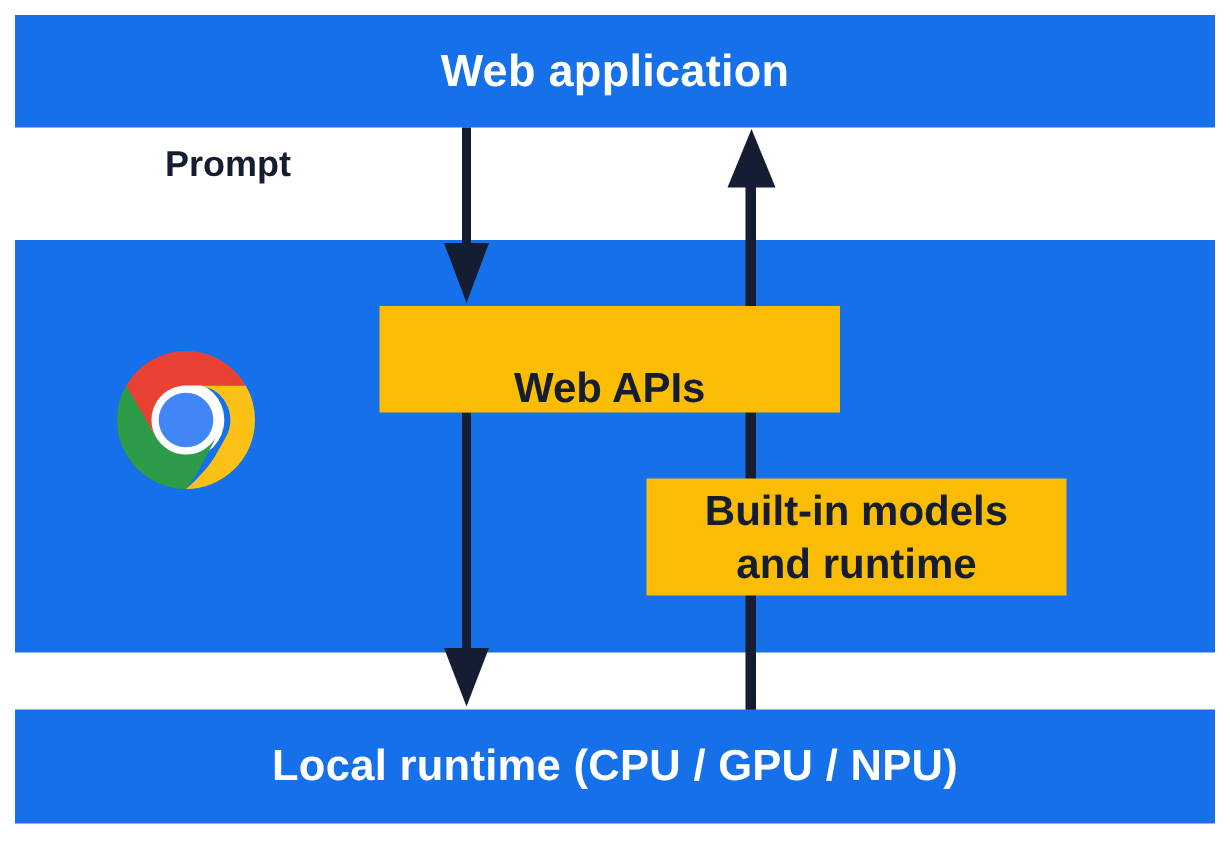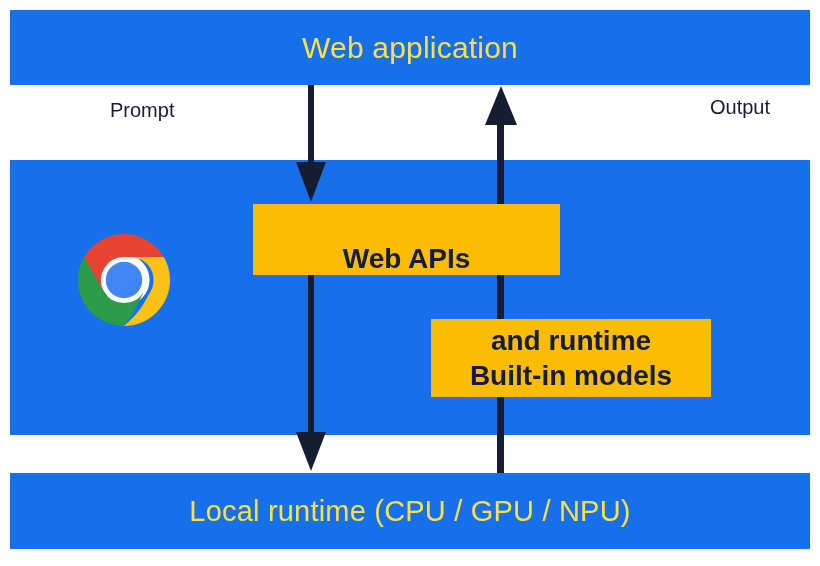--- a/index.html
+++ b/index.html
@@ -18,32 +18,32 @@
     font-family:"Liberation Sans",sans-serif;
   }
   .bar{
     position:absolute;left:10px;width:800px;background:var(--section-blue);
     display:flex;align-items:center;justify-content:center;
   }
   #top-bar{top:10px;height:75px;}
   #middle-bar{top:160px;height:275px;}
   #bottom-bar{top:473px;height:76px;}
   .bar-label{
-    color:#fde047;font-weight:normal;font-size:30px;letter-spacing:.2px;
+    color:#ffffff;font-weight:bold;font-size:30px;letter-spacing:.2px;
   }
   #bottom-bar .bar-label{font-size:29px;}
 
   
   .io{
     position:absolute;top:94px;color:var(--ink-navy);line-height:26px;
   }
   #input-annotation{left:110px;text-align:left;}
   #output-annotation{right:50px;text-align:right;}
   .io-title{font-size:20px;font-weight:normal;display:block;}
-  .io-value{font-size:20px;font-weight:normal;display:block;margin-top:3px;text-align:center;}
+  .io-value{font-size:24px;font-weight:bold;display:block;margin-top:3px;text-align:center;}
 
   
   .arrow-line{position:absolute;background:var(--ink-navy);}
   #prompt-line-upper{left:308px;top:85px;width:6px;height:85px;}
   #prompt-line-lower{left:308px;top:275px;width:6px;height:165px;}
   #output-line{left:497px;top:118px;width:7px;height:356px;}
   .arrow-head{position:absolute;width:0;height:0;}
   #prompt-head-webapis{
     left:296px;top:162px;
     border-left:15px solid transparent;border-right:15px solid transparent;
@@ -87,38 +87,37 @@
 <div class="stage">
 
   <div class="bar" id="top-bar">
     <span class="bar-label">Web application</span>
   </div>
 
   <div class="io" id="input-annotation">
     <span class="io-value">Prompt</span>
   </div>
   <div class="io" id="output-annotation">
-    <span class="io-title">Output</span>
   </div>
 
   <div class="bar" id="middle-bar"></div>
 
   <div class="arrow-line" id="prompt-line-upper"></div>
   <div class="arrow-head" id="prompt-head-webapis"></div>
   <div class="arrow-line" id="prompt-line-lower"></div>
   <div class="arrow-head" id="prompt-head-hardware"></div>
   <div class="arrow-head" id="output-head-webapp"></div>
   <div class="arrow-line" id="output-line"></div>
 
   <div class="yellow-box" id="web-apis-box">
     <span>Web APIs</span>
   </div>
   <div class="yellow-box" id="builtin-box">
+    <span>Built-in models</span>
     <span>and runtime</span>
-    <span>Built-in models</span>
   </div>
 
   <svg id="chrome-icon" viewBox="0 0 256 256" aria-hidden="true">
     <circle class="c-ring" cx="128" cy="128" r="71.2"></circle>
     <path class="c-green" d="M35.89 92.997c-5.313-9.203-11.558-18.862-18.736-28.977a127.98 127.98 0 0 0 110.857 191.981c11.78-16.523 19.78-28.437 23.996-35.74c8.099-14.028 18.573-34.112 31.423-60.251v-.015a63.993 63.993 0 0 1-110.857.014c-17.453-32.548-29.68-54.885-36.683-67.012Z"></path>
     <path class="c-yellow" d="M128.008 255.996A127.972 127.972 0 0 0 255.996 128a127.983 127.983 0 0 0-17.179-64H146.36a63.993 63.993 0 0 1 55.415 95.98c-8.516 15.2-14.677 26.104-18.846 33.207c-4.829 8.227-16.796 29.164-54.92 62.811Z"></path>
     <circle class="c-blue" cx="128" cy="128" r="50.67"></circle>
     <path class="c-red" d="M128.003 64.004H238.84a127.973 127.973 0 0 0-221.685.015l55.419 95.99l.015.008a63.993 63.993 0 0 1 55.415-96.014Z"></path>
   </svg>
 

